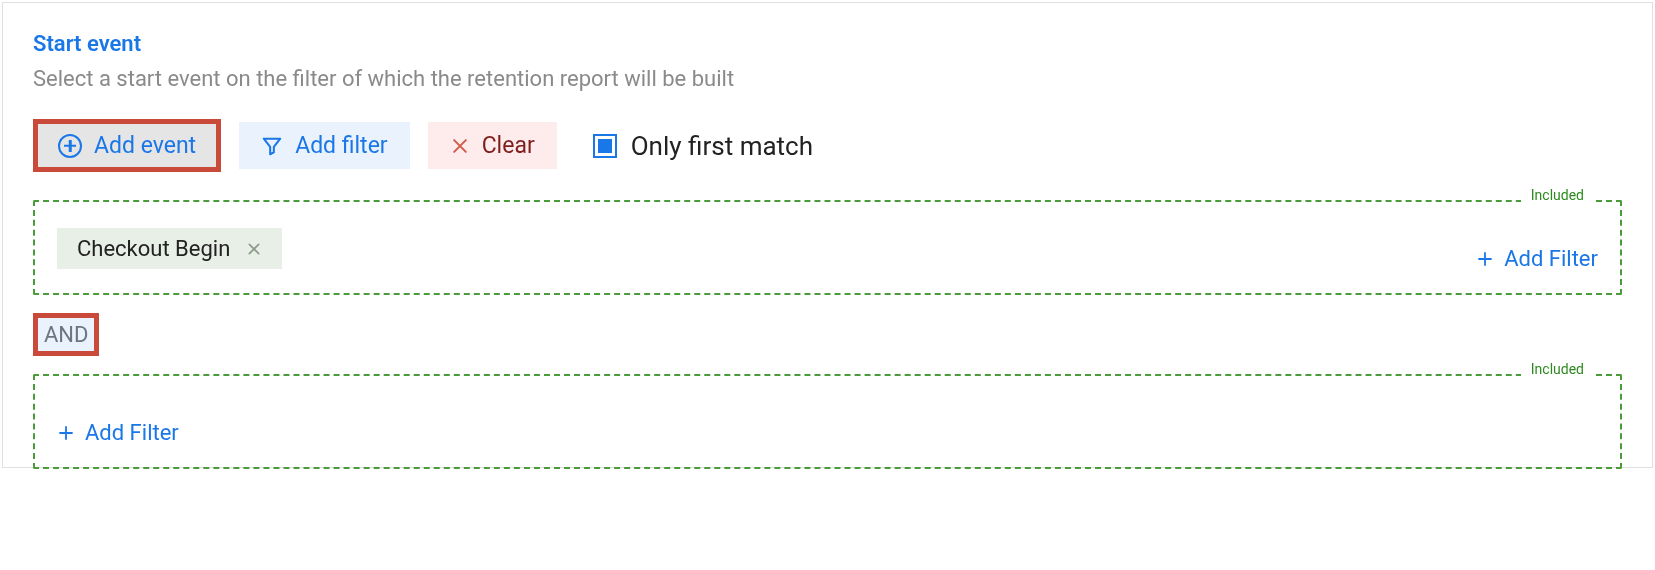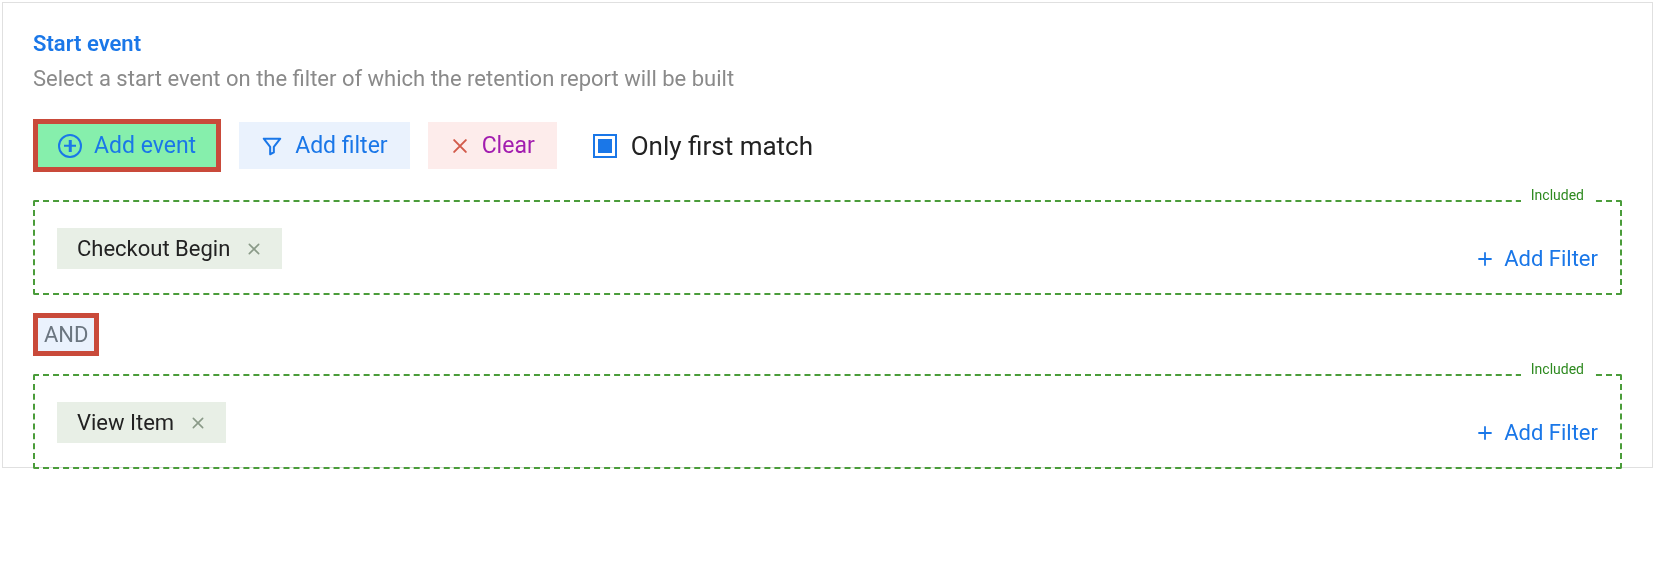--- a/index.html
+++ b/index.html
@@ -40,31 +40,31 @@
       padding: 10px 22px;
       font-size: 23px;
       border: none;
       cursor: pointer;
       font-family: inherit;
       background: transparent;
       white-space: nowrap;
     }
     .btn.highlight-red {
       border: 5px solid #c94a3a;
-      background: #86efac;
+      background: #e5e5e5;
       color: #1a77e8;
       padding: 8px 20px;
     }
     .btn.blue-light {
       background: #eaf2fd;
       color: #1a77e8;
     }
     .btn.red-light {
       background: #fdeceb;
-      color: #a21caf;
+      color: #7f1d1d;
     }
     .icon-circle-plus {
       width: 24px; height: 24px;
       border: 2.5px solid currentColor;
       border-radius: 50%;
       position: relative;
       display: inline-block;
     }
     .icon-circle-plus::before, .icon-circle-plus::after {
       content: "";
@@ -216,28 +216,20 @@
     </div>
   </div>
 
   <div class="operator-wrap">
     <span class="operator">AND</span>
   </div>
 
   <div class="fieldset">
     <span class="fieldset-legend">Included</span>
     <div class="fieldset-row">
-      <span class="chip">
-        <span>View Item</span>
-        <span class="remove">
-          <svg width="16" height="16" viewBox="0 0 24 24" fill="none" stroke="#8a9a88" stroke-width="2.4" stroke-linecap="round">
-            <path d="M5 5l14 14M19 5L5 19"></path>
-          </svg>
-        </span>
-      </span>
       <span class="add-filter-link">
         <span class="icon-plus">
           <svg width="18" height="18" viewBox="0 0 24 24" fill="none" stroke="#1a77e8" stroke-width="2.4" stroke-linecap="round">
             <path d="M12 4v16M4 12h16"></path>
           </svg>
         </span>
         <span>Add Filter</span>
       </span>
     </div>
   </div>

